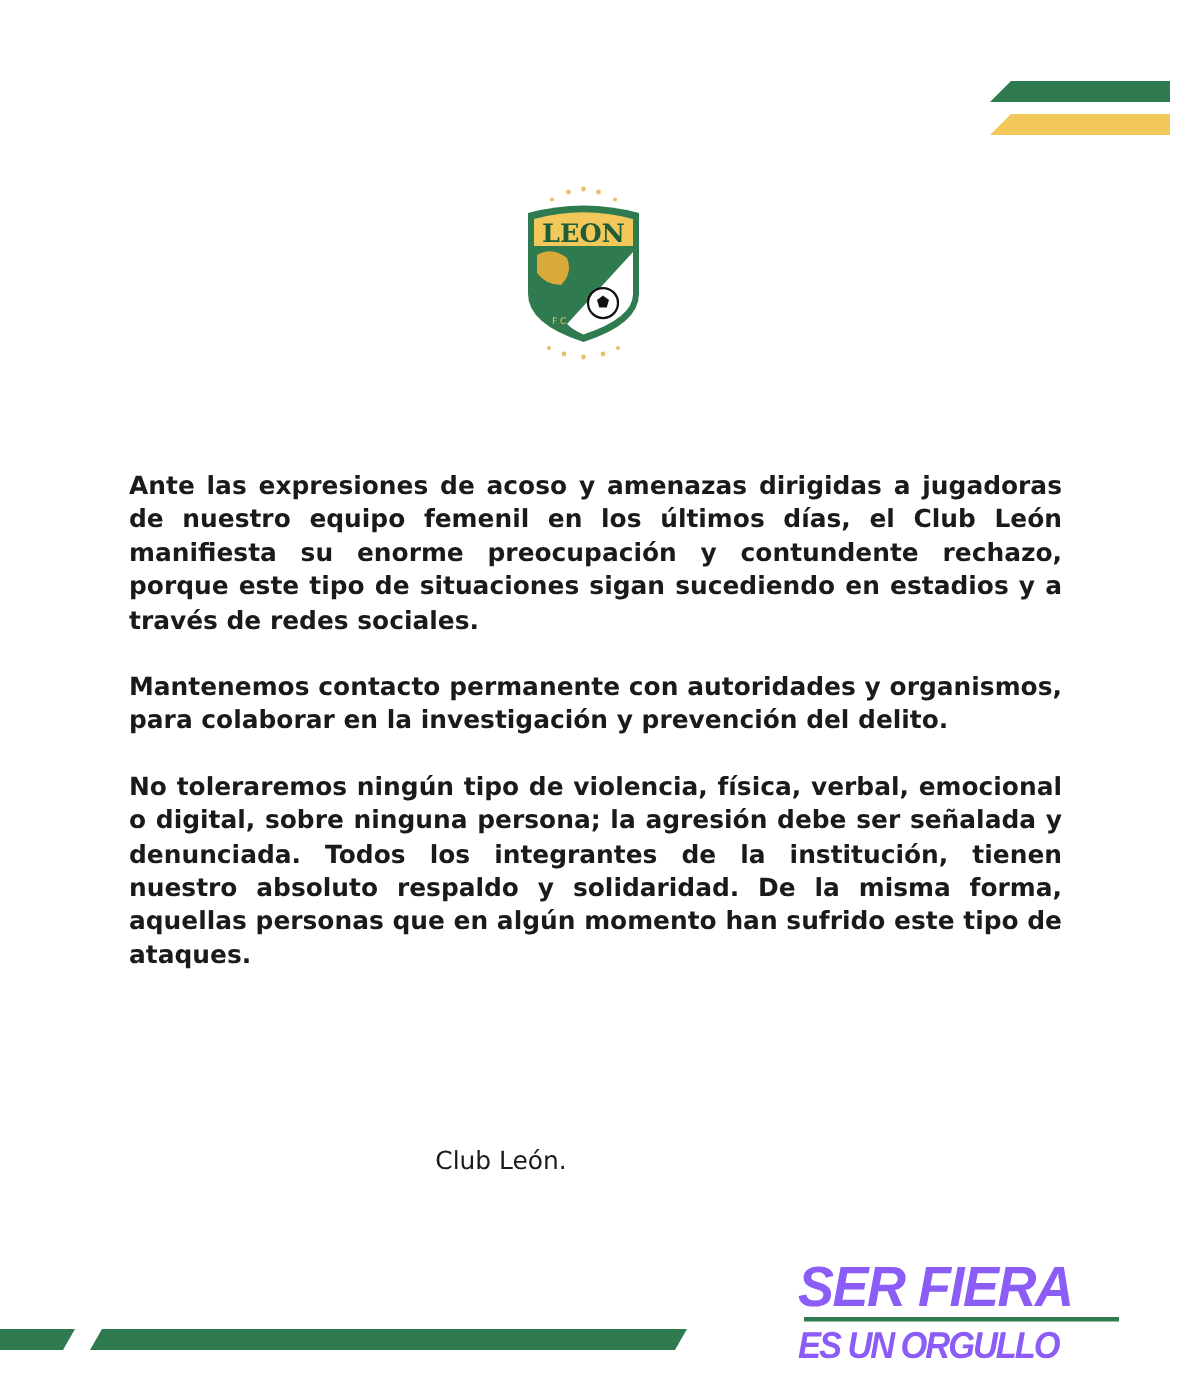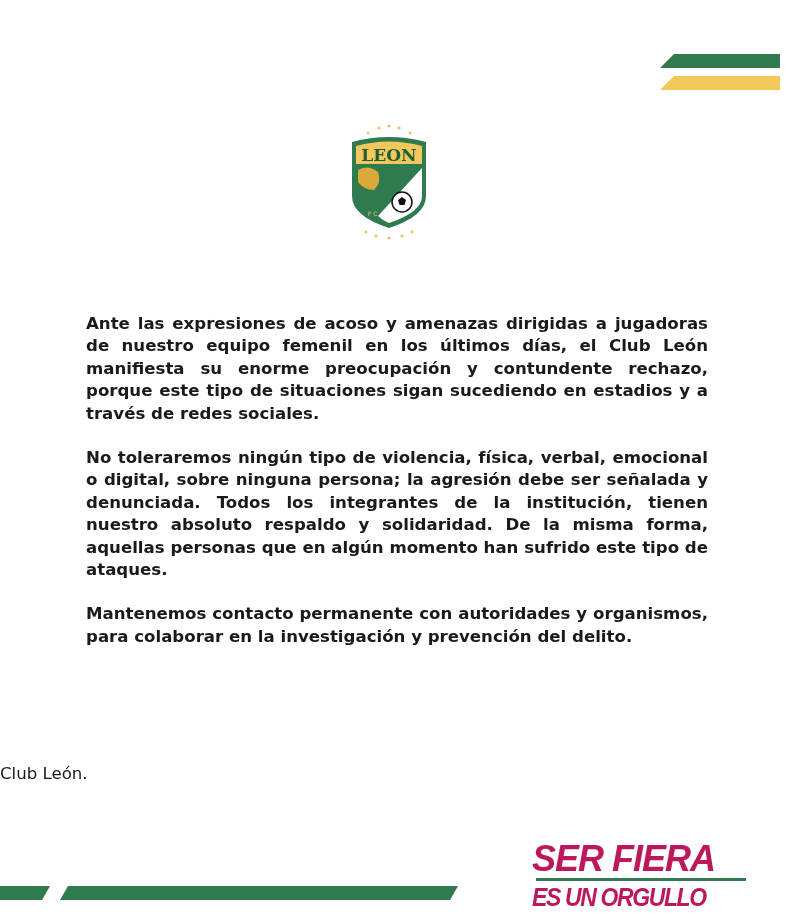--- a/index.html
+++ b/index.html
@@ -9,27 +9,27 @@
     }
     .corner-stripes { position: absolute; left: 660px; top: 54px; width: 120px; height: 40px; }
     .stripe { position: absolute; height: 14px; }
     .stripe-green { top: 0; left: 0; width: 120px; background: #2f7a4f; clip-path: polygon(14px 0, 100% 0, 100% 100%, 0 100%); }
     .stripe-yellow { top: 22px; left: 0; width: 120px; background: #f2c85b; clip-path: polygon(14px 0, 100% 0, 100% 100%, 0 100%); }
 
     .crest { position: absolute; left: 346px; top: 124px; width: 86px; height: 120px; }
 
     .letter { position: absolute; left: 86px; top: 313px; width: 622px; font-size: 16.6px; line-height: 22.4px; font-weight: bold; }
     .para { margin: 0 0 22px 0; text-align: justify; text-align-last: left; }
-    .signature { position: absolute; left: 0; width: 668px; top: 764px; text-align: left; font-size: 16.6px; }
+    .signature { position: absolute; left: 0; width: 668px; top: 764px; text-align: center; font-size: 16.6px; }
 
     .bottom-bar { position: absolute; top: 886px; height: 14px; background: #2f7a4f; }
     .bar-left { left: 0; width: 50px; clip-path: polygon(0 0, 100% 0, calc(100% - 8px) 100%, 0 100%); }
     .bar-right { left: 60px; width: 398px; clip-path: polygon(8px 0, 100% 0, calc(100% - 8px) 100%, 0 100%); }
 
-    .slogan { position: absolute; left: 532px; top: 840px; width: 220px; color: #be185d; font-family: "Liberation Sans", sans-serif; font-weight: bold; font-style: italic; }
+    .slogan { position: absolute; left: 532px; top: 840px; width: 220px; color: #8b5cf6; font-family: "Liberation Sans", sans-serif; font-weight: bold; font-style: italic; }
     .slogan-line1 { font-size: 36px; letter-spacing: -1px; line-height: 36px; transform: scaleY(1.05); }
     .slogan-rule { height: 3px; background: #2f7a4f; margin: 2px 6px 2px 4px; }
     .slogan-line2 { font-size: 25px; letter-spacing: -1.5px; line-height: 28px; transform: scaleX(0.92); transform-origin: left; }
   </style>
 </head>
 <body>
 
 <div class="corner-stripes">
   <div class="stripe stripe-green"></div>
   <div class="stripe stripe-yellow"></div>
@@ -53,22 +53,22 @@
   <text x="43" y="37" text-anchor="middle" font-family="DejaVu Serif, serif" font-weight="bold" font-size="17" fill="#1f5c38">LEON</text>
   <path d="M76 44 L76 72 Q76 88 43 99 Q36 96 32 92 Z" fill="#ffffff"></path>
   <circle cx="56" cy="78" r="10" fill="#ffffff" stroke="#111" stroke-width="1.5"></circle>
   <path d="M56 73 l4 3 -1.5 5 h-5 l-1.5 -5 z" fill="#111"></path>
   <path d="M12 46 Q22 40 32 48 Q36 58 28 66 Q18 66 12 58 Z" fill="#d9a93a"></path>
   <text x="22" y="92" font-size="6" fill="#f2c85b" font-family="DejaVu Sans, sans-serif">F C</text>
 </svg>
 
 <div class="letter">
   <p class="para">Ante las expresiones de acoso y amenazas dirigidas a jugadoras de nuestro equipo femenil en los últimos días, el Club León manifiesta su enorme preocupación y contundente rechazo, porque este tipo de situaciones sigan sucediendo en estadios y a través de redes sociales.</p>
+  <p class="para">Mantenemos contacto permanente con autoridades y organismos, para colaborar en la investigación y prevención del delito.</p>
   <p class="para">No toleraremos ningún tipo de violencia, física, verbal, emocional o digital, sobre ninguna persona; la agresión debe ser señalada y denunciada. Todos los integrantes de la institución, tienen nuestro absoluto respaldo y solidaridad. De la misma forma, aquellas personas que en algún momento han sufrido este tipo de ataques.</p>
-  <p class="para">Mantenemos contacto permanente con autoridades y organismos, para colaborar en la investigación y prevención del delito.</p>
 </div>
 
 <div class="signature">Club León.</div>
 
 <div class="bottom-bar bar-left"></div>
 <div class="bottom-bar bar-right"></div>
 
 <div class="slogan">
   <div class="slogan-line1">SER FIERA</div>
   <div class="slogan-rule"></div>

